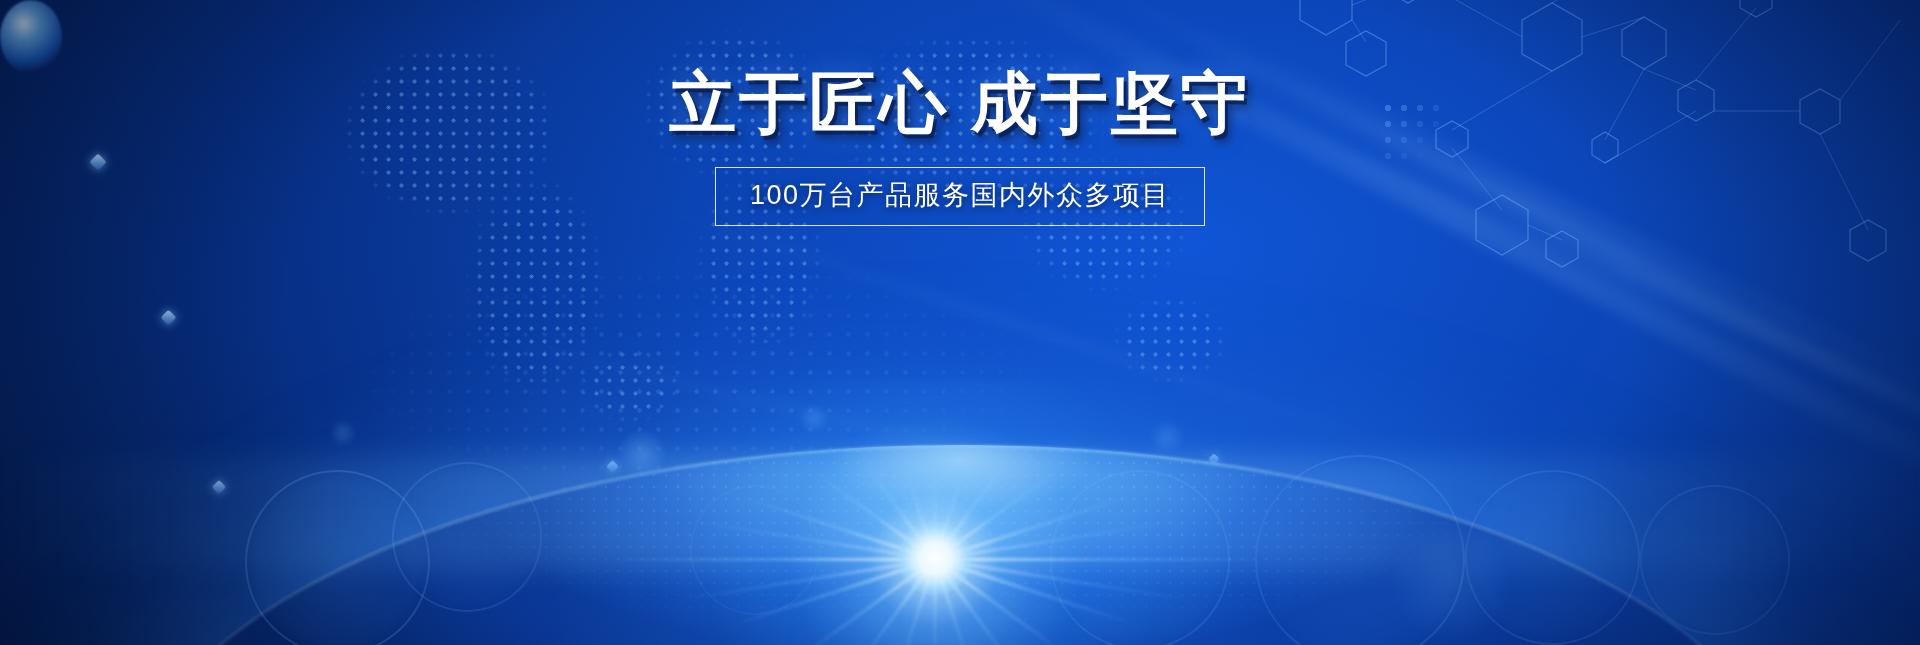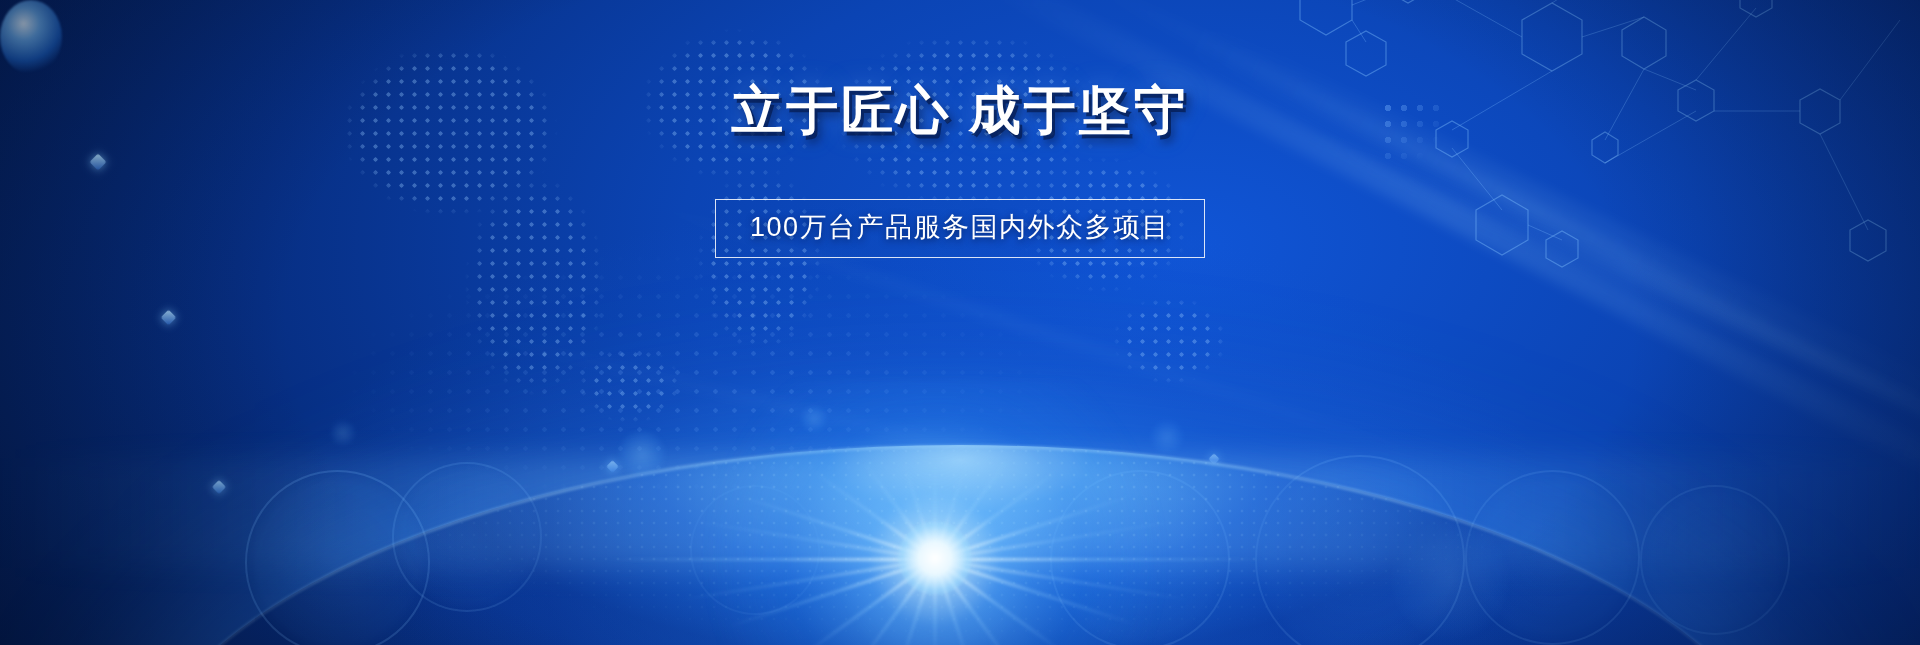--- a/index.html
+++ b/index.html
@@ -204,37 +204,37 @@
 
   .content {
     position: absolute;
     left: 0; right: 0; top: 0;
     width: 100%;
     text-align: center;
     z-index: 20;
   }
 
   .headline {
-    margin: 16px;
+    margin: 0;
     padding-top: 67px;
-    font-size: 52px;
+    font-size: 67px;
     line-height: 1.06;
     font-weight: 700;
     letter-spacing: 3px;
     color: #ffffff;
     text-shadow:
        3px 4px 0 rgba(6,28,82,0.75),
        5px 7px 10px rgba(2,14,50,0.60),
        0 0 26px rgba(120,190,255,0.35);
     white-space: pre;
   }
 
   .subtitle-box {
     display: inline-block;
-    margin-top: 45px;
+    margin-top: 29px;
     padding: 10px 34px 12px;
     border: 1px solid rgba(255,255,255,0.85);
     background: rgba(12,60,160,0.10);
   }
   .subtitle-text {
     display: block;
     font-size: 27px;
     line-height: 1.28;
     font-weight: 400;
     color: #ffffff;

